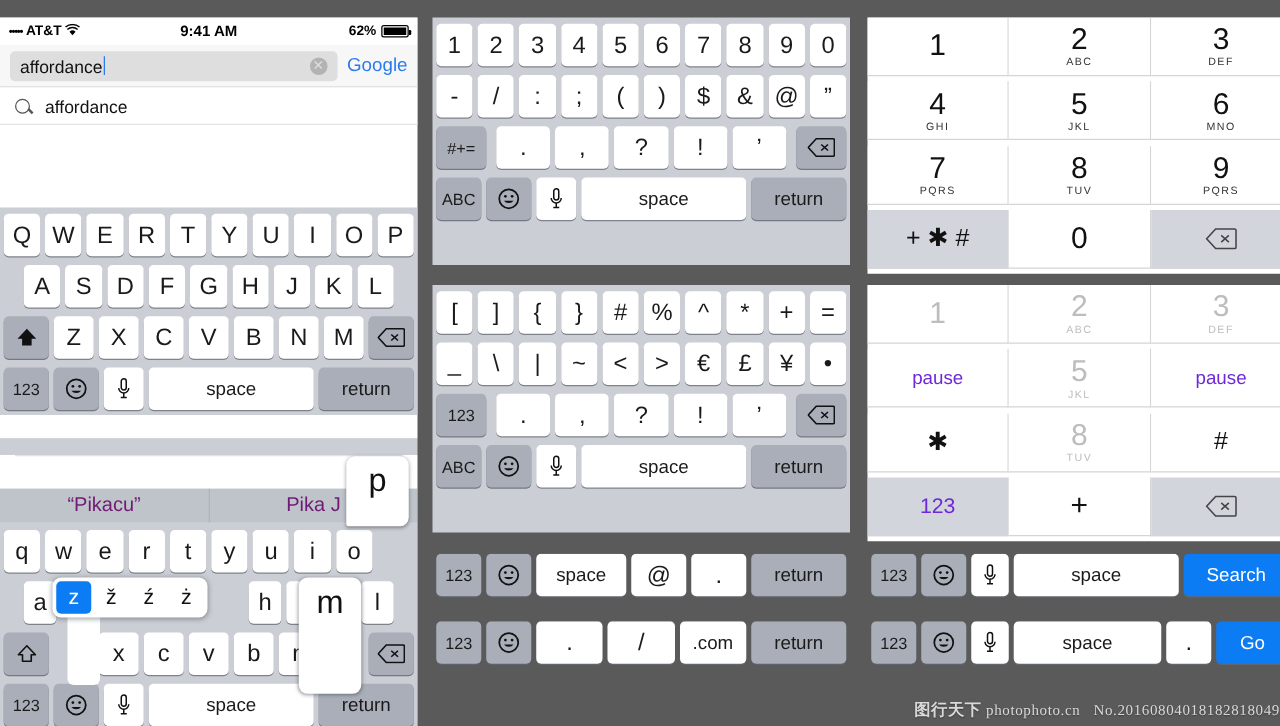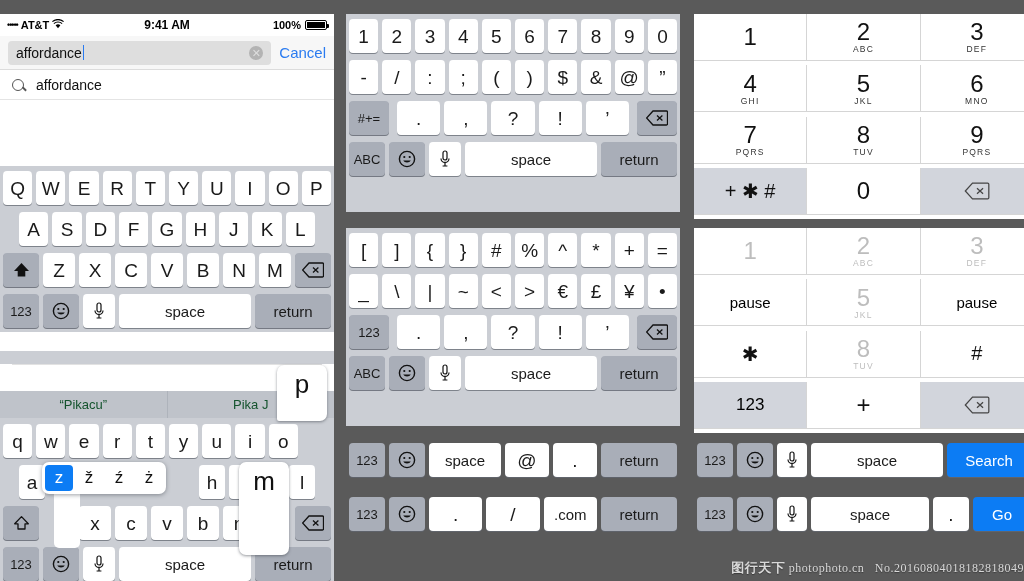--- a/index.html
+++ b/index.html
@@ -77,21 +77,21 @@
     gap:12px; padding:0 12px; font-size:14px; color:#111;
     border-bottom:1px solid #e4e4e4;
   }
   .mag { width:12px; height:12px; border:1.5px solid #555; border-radius:50%; position:relative; display:inline-block;}
   .mag::after{content:"";position:absolute;width:5px;height:1.5px;background:#555;transform:rotate(45deg);right:-4px;bottom:0px;}
 
   
   .predbar { display:flex; height:27px; background:#bfc3ca; }
   .pred {
     flex:1; display:flex; align-items:center; justify-content:center;
-    font-size:13px; color:#14532d; border-right:1px solid #aeb3bb; overflow:hidden; white-space:nowrap;
+    font-size:16px; color:#701a75; border-right:1px solid #aeb3bb; overflow:hidden; white-space:nowrap;
   }
   .pred:last-child{border-right:none;}
 
   
   .popup-key {
     position:absolute; background:#fff; border-radius:7px;
     box-shadow:0 1px 3px rgba(60,65,75,.55);
     display:flex; align-items:flex-start; justify-content:center;
     font-size:26px; color:#111; padding-top:4px; z-index:20;
   }
@@ -110,21 +110,21 @@
   .numpad { background:#fff; display:grid; grid-template-columns:repeat(3,1fr); }
   .np-key {
     border-right:1px solid #d5d5d5; border-bottom:1px solid #d5d5d5;
     display:flex; flex-direction:column; align-items:center; justify-content:center;
     height:47px; background:#fff; gap:1px;
   }
   .np-key .dg { font-size:24px; color:#111; line-height:1; font-weight:300; }
   .np-key .lt { font-size:8.5px; letter-spacing:1.2px; color:#333; line-height:1; }
   .np-key.gray { background:#d2d5dc; }
   .np-key.dim .dg, .np-key.dim .lt { color:#bdbdbd; }
-  .np-key .wordlbl { font-size:15px; color:#000000; }
+  .np-key .wordlbl { font-size:15px; color:#6d28d9; }
   .np-key .symlbl { font-size:20px; color:#111; }
 
   
   .watermark {
     position:absolute; left:0; right:0; bottom:4px;
     text-align:right; color:#d9d9d9; font-size:12px;
     font-family:"Liberation Serif", serif; letter-spacing:.5px;
     text-shadow:0 1px 1px rgba(0,0,0,.35);
   }
   .wm-cn { font-family:"DejaVu Sans", sans-serif; font-weight:bold; font-size:13px;}
@@ -143,34 +143,34 @@
         <span>
           <svg width="12" height="10" viewBox="0 0 12 10">
               <path d="M6 9.2 L3.6 6.3 a3.6 3.6 0 0 1 4.8 0 Z" fill="#000"></path>
               <path d="M1.9 4.6 a6 6 0 0 1 8.2 0" stroke="#000" stroke-width="1.2" fill="none"></path>
               <path d="M0.4 2.6 a8.6 8.6 0 0 1 11.2 0" stroke="#000" stroke-width="1.2" fill="none"></path>
             </svg>
         </span>
       </div>
       <div class="sb-center">9:41 AM</div>
       <div class="sb-right">
-        <span>100%</span>
+        <span>62%</span>
         <span class="batt">
             <i></i>
           </span>
       </div>
     </div>
 
     <div class="searchbar">
       <div class="searchfield">
         <span>affordance</span>
           <span class="caret"></span>
         <span class="clearbtn">✕</span>
       </div>
-      <div class="cancel">Cancel</div>
+      <div class="cancel">Google</div>
     </div>
 
 
     <div class="sug-row">
       <span class="mag"></span>
       <span>affordance</span>
     </div>
 
     <div class="kb" style="position:absolute;left:0;top:152px;width:334px;">
       <div class="kb-row">

